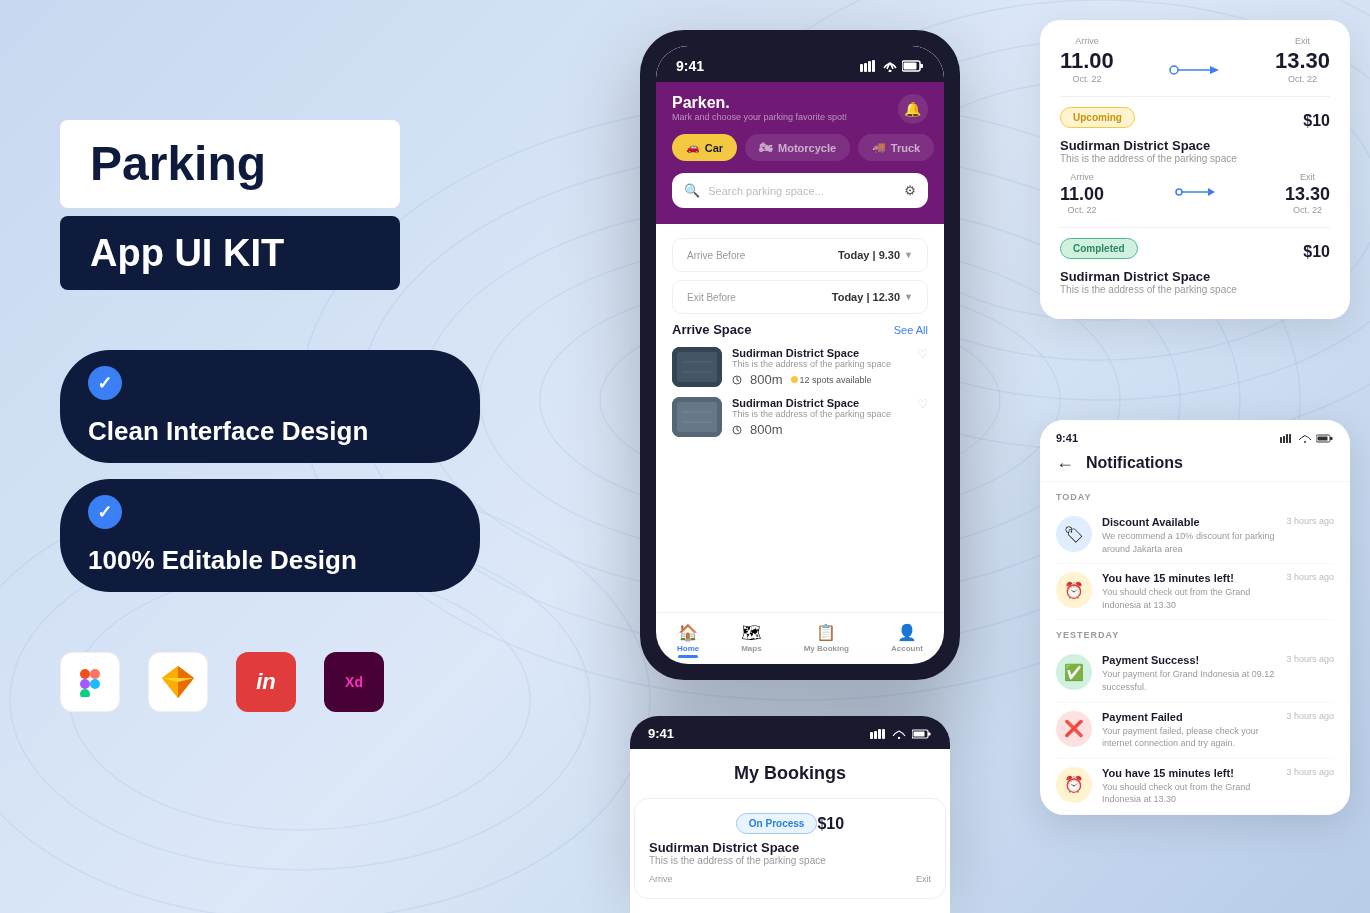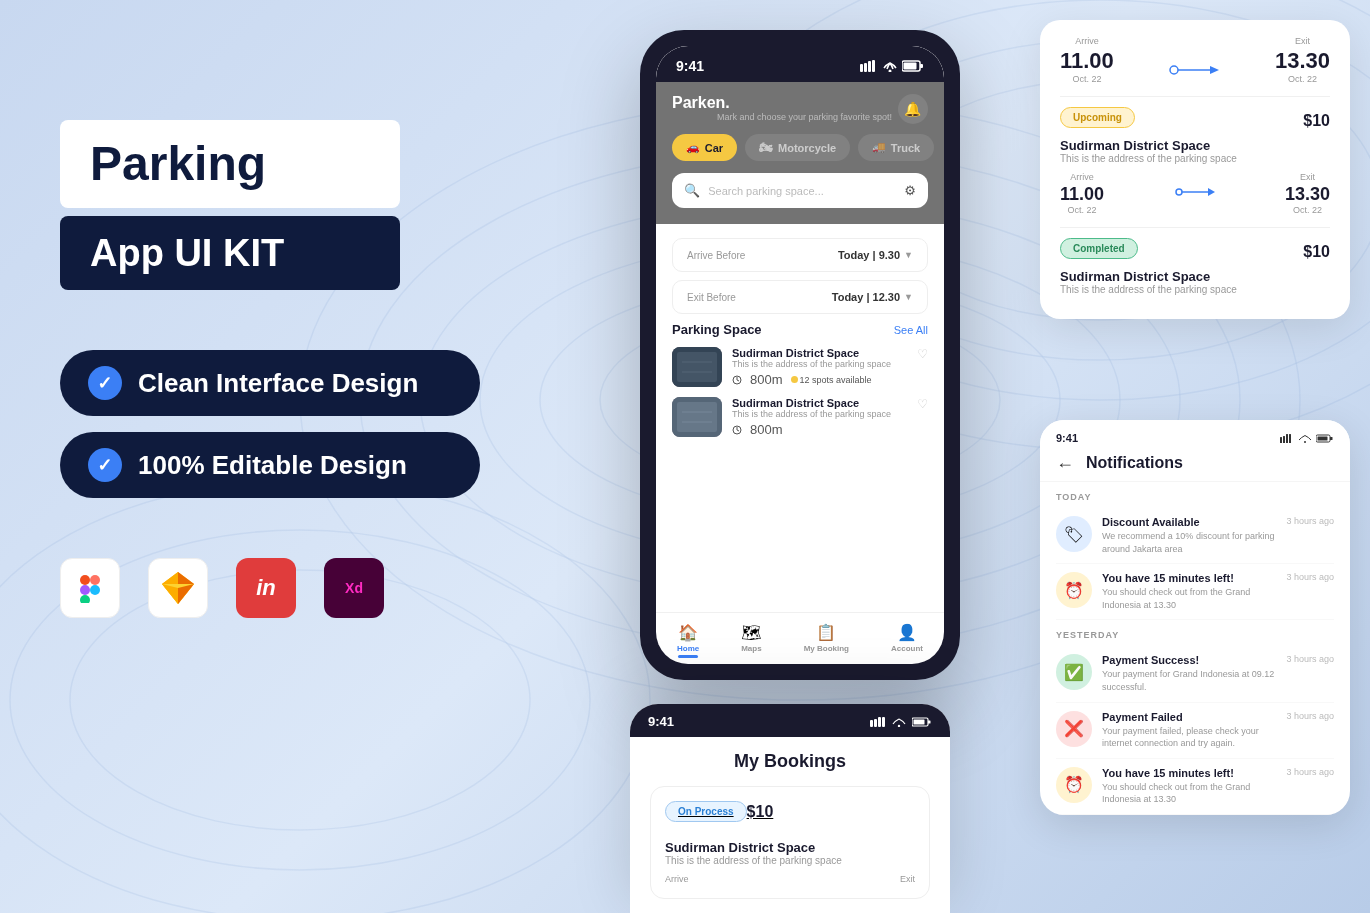--- a/index.html
+++ b/index.html
@@ -64,23 +64,23 @@
       display: flex;
       flex-direction: column;
       gap: 16px;
     }
 
     .feature-badge {
       background: #0f1b3d;
       border-radius: 50px;
       padding: 16px 28px;
       display: flex;
-      align-items: center;
       gap: 16px;
       width: 420px;
+      flex-direction: column;
     }
 
     .check-circle {
       width: 34px;
       height: 34px;
       border-radius: 50%;
       background: #3b7ff5;
       display: flex;
       align-items: center;
       justify-content: center;
@@ -169,40 +169,39 @@
       font-size: 14px;
       font-weight: 600;
     }
     .notch-icons {
       display: flex;
       gap: 4px;
       align-items: center;
     }
 
     .phone-content-dark {
-      background: #737373;
+      background: #701a75;
       padding: 12px 16px 16px;
       flex-shrink: 0;
     }
 
     .app-header {
       display: flex;
       justify-content: space-between;
       align-items: flex-start;
       margin-bottom: 4px;
     }
     .app-title {
       color: white;
       font-size: 16px;
       font-weight: 700;
     }
     .app-subtitle {
       color: rgba(255,255,255,0.5);
       font-size: 9px;
-      margin-left: 45px;
     }
     .bell-btn {
       width: 30px;
       height: 30px;
       background: rgba(255,255,255,0.1);
       border-radius: 50%;
       display: flex;
       align-items: center;
       justify-content: center;
       color: white;
@@ -741,21 +740,21 @@
       </div>
       <div class="time-row">
         <span class="time-label">Exit Before</span>
         <span class="time-value">
           <span>Today | 12.30</span>
           <span class="chevron-down">▼</span>
         </span>
       </div>
 
       <div class="nearby-header">
-        <span class="nearby-title">Parking Space</span>
+        <span class="nearby-title">Arrive Space</span>
         <span class="see-all">See All</span>
       </div>
 
       <div class="parking-item">
         <div class="parking-thumb parking-thumb-1">
           <svg width="50" height="40" viewBox="0 0 50 40">
               <rect width="50" height="40" fill="#334455"></rect>
               <rect x="5" y="5" width="40" height="30" fill="#445566" rx="2"></rect>
               <line x1="10" y1="15" x2="40" y2="15" stroke="#556677" stroke-width="1"></line>
               <line x1="10" y1="25" x2="40" y2="25" stroke="#556677" stroke-width="1"></line>
@@ -911,25 +910,25 @@
           <path d="M7 2 Q11 4 13 7" stroke="white" stroke-width="1.2" fill="none"></path>
           <circle cx="7" cy="9" r="1.2" fill="white"></circle>
         </svg>
       <svg width="20" height="10" viewBox="0 0 20 10">
           <rect x="0" y="1" width="16" height="8" rx="1.5" stroke="white" stroke-width="1.2" fill="none"></rect>
           <rect x="1.5" y="2.5" width="11" height="5" rx="0.5" fill="white"></rect>
           <rect x="16" y="3.5" width="2.5" height="3" rx="0.5" fill="white"></rect>
         </svg>
     </div>
   </div>
-  <div style="padding:14px 20px;">
+  <div style="padding:14px 4px;">
     <h3 style="font-size:18px;font-weight:700;color:#1a1a2e;text-align:center;margin-bottom:14px;">My Bookings</h3>
 
     <div style="border:1px solid #eee;border-radius:14px;padding:14px;">
-      <div style="display:flex;justify-content:flex-start;align-items:center;margin-bottom:18px;text-decoration:underline;">
+      <div style="display:flex;justify-content:center;align-items:center;margin-bottom:6px;">
         <span style="background:#e8f4ff;color:#2a7fd4;border:1px solid #a0c8f0;border-radius:20px;padding:4px 12px;font-size:10px;font-weight:600;">On Process</span>
         <span style="font-size:16px;font-weight:700;color:#1a1a2e;">$10</span>
       </div>
       <div style="font-size:13px;font-weight:700;color:#1a1a2e;">Sudirman District Space</div>
       <div style="font-size:10px;color:#999;margin-bottom:8px;">This is the address of the parking space</div>
       <div style="display:flex;justify-content:space-between;align-items:center;">
         <div>
           <div style="font-size:9px;color:#999;">Arrive</div>
         </div>
         <div>

